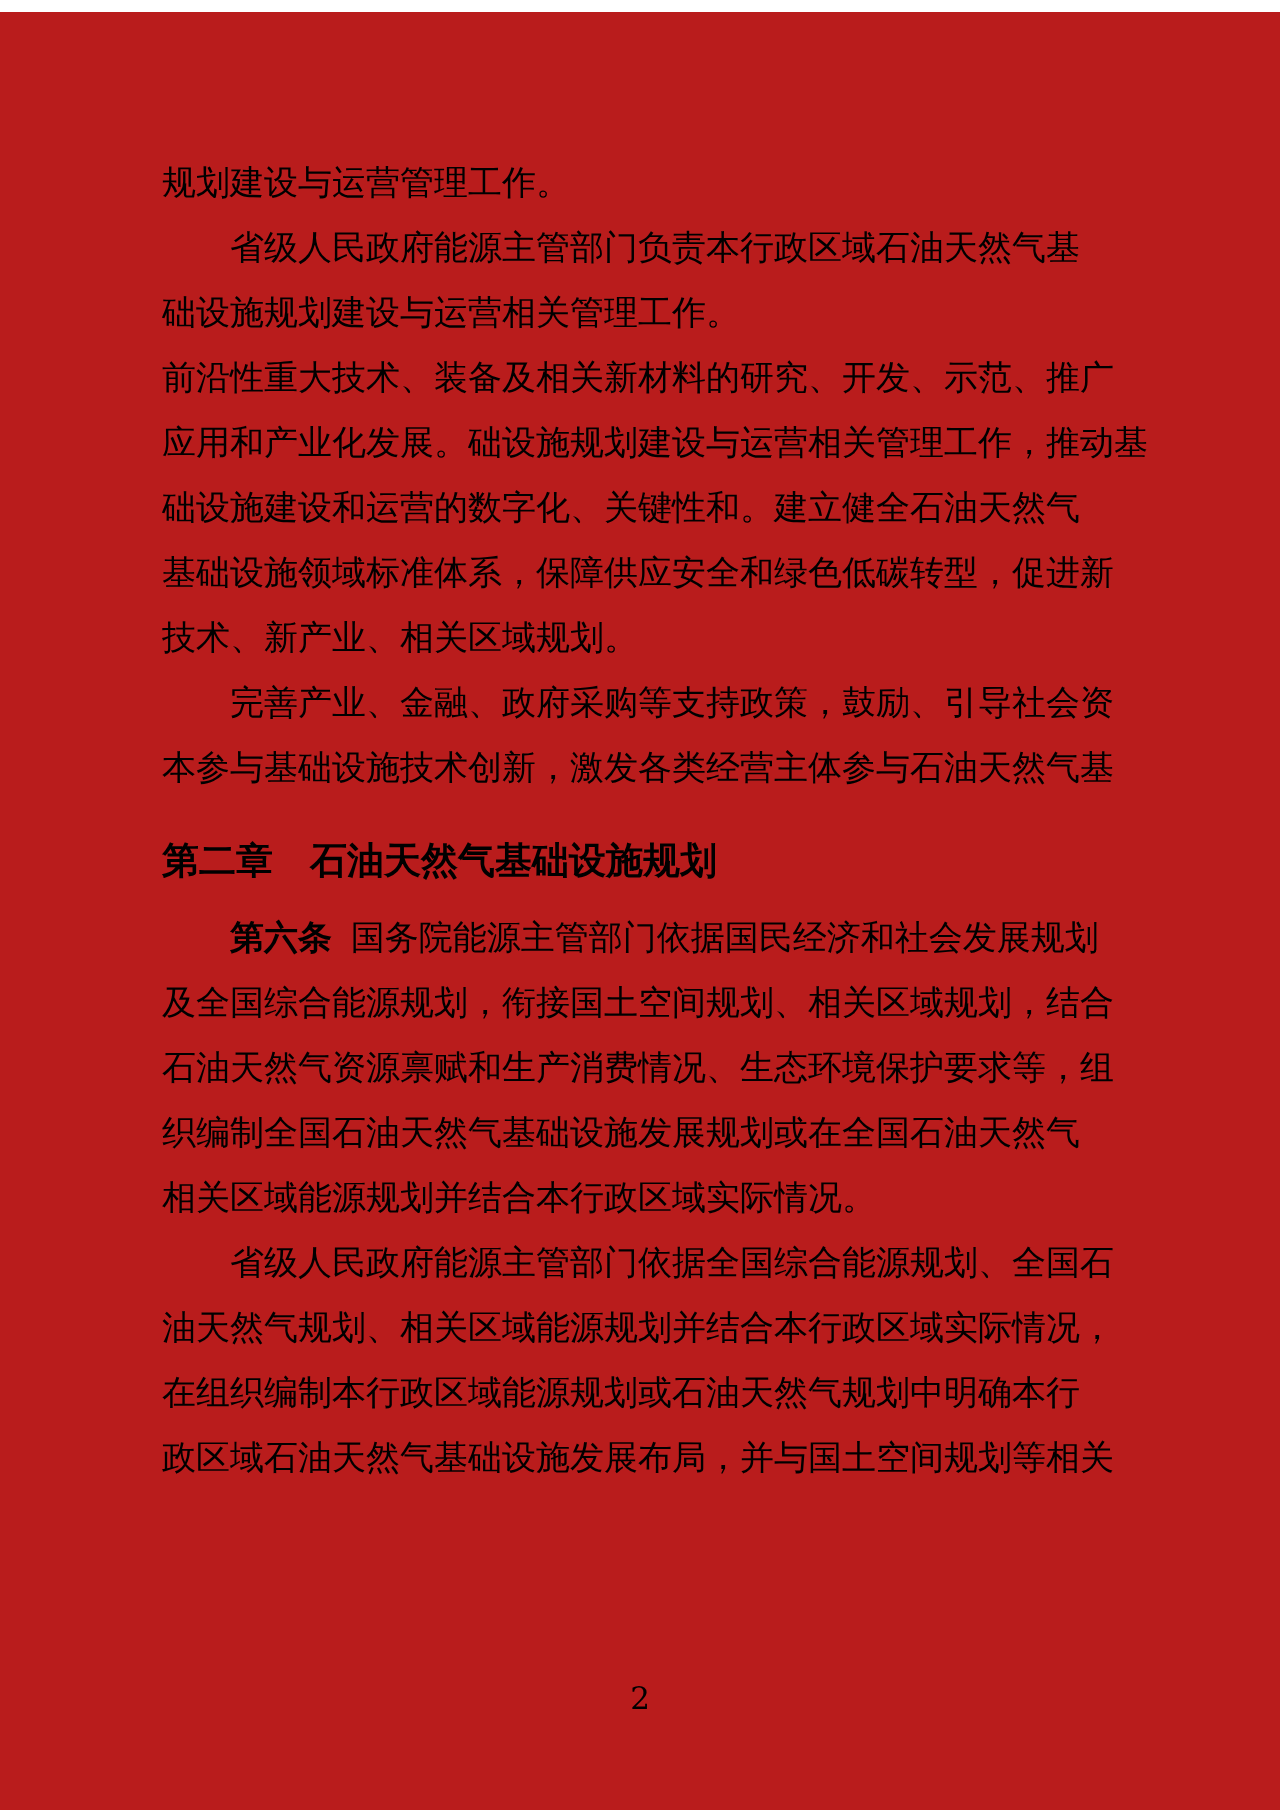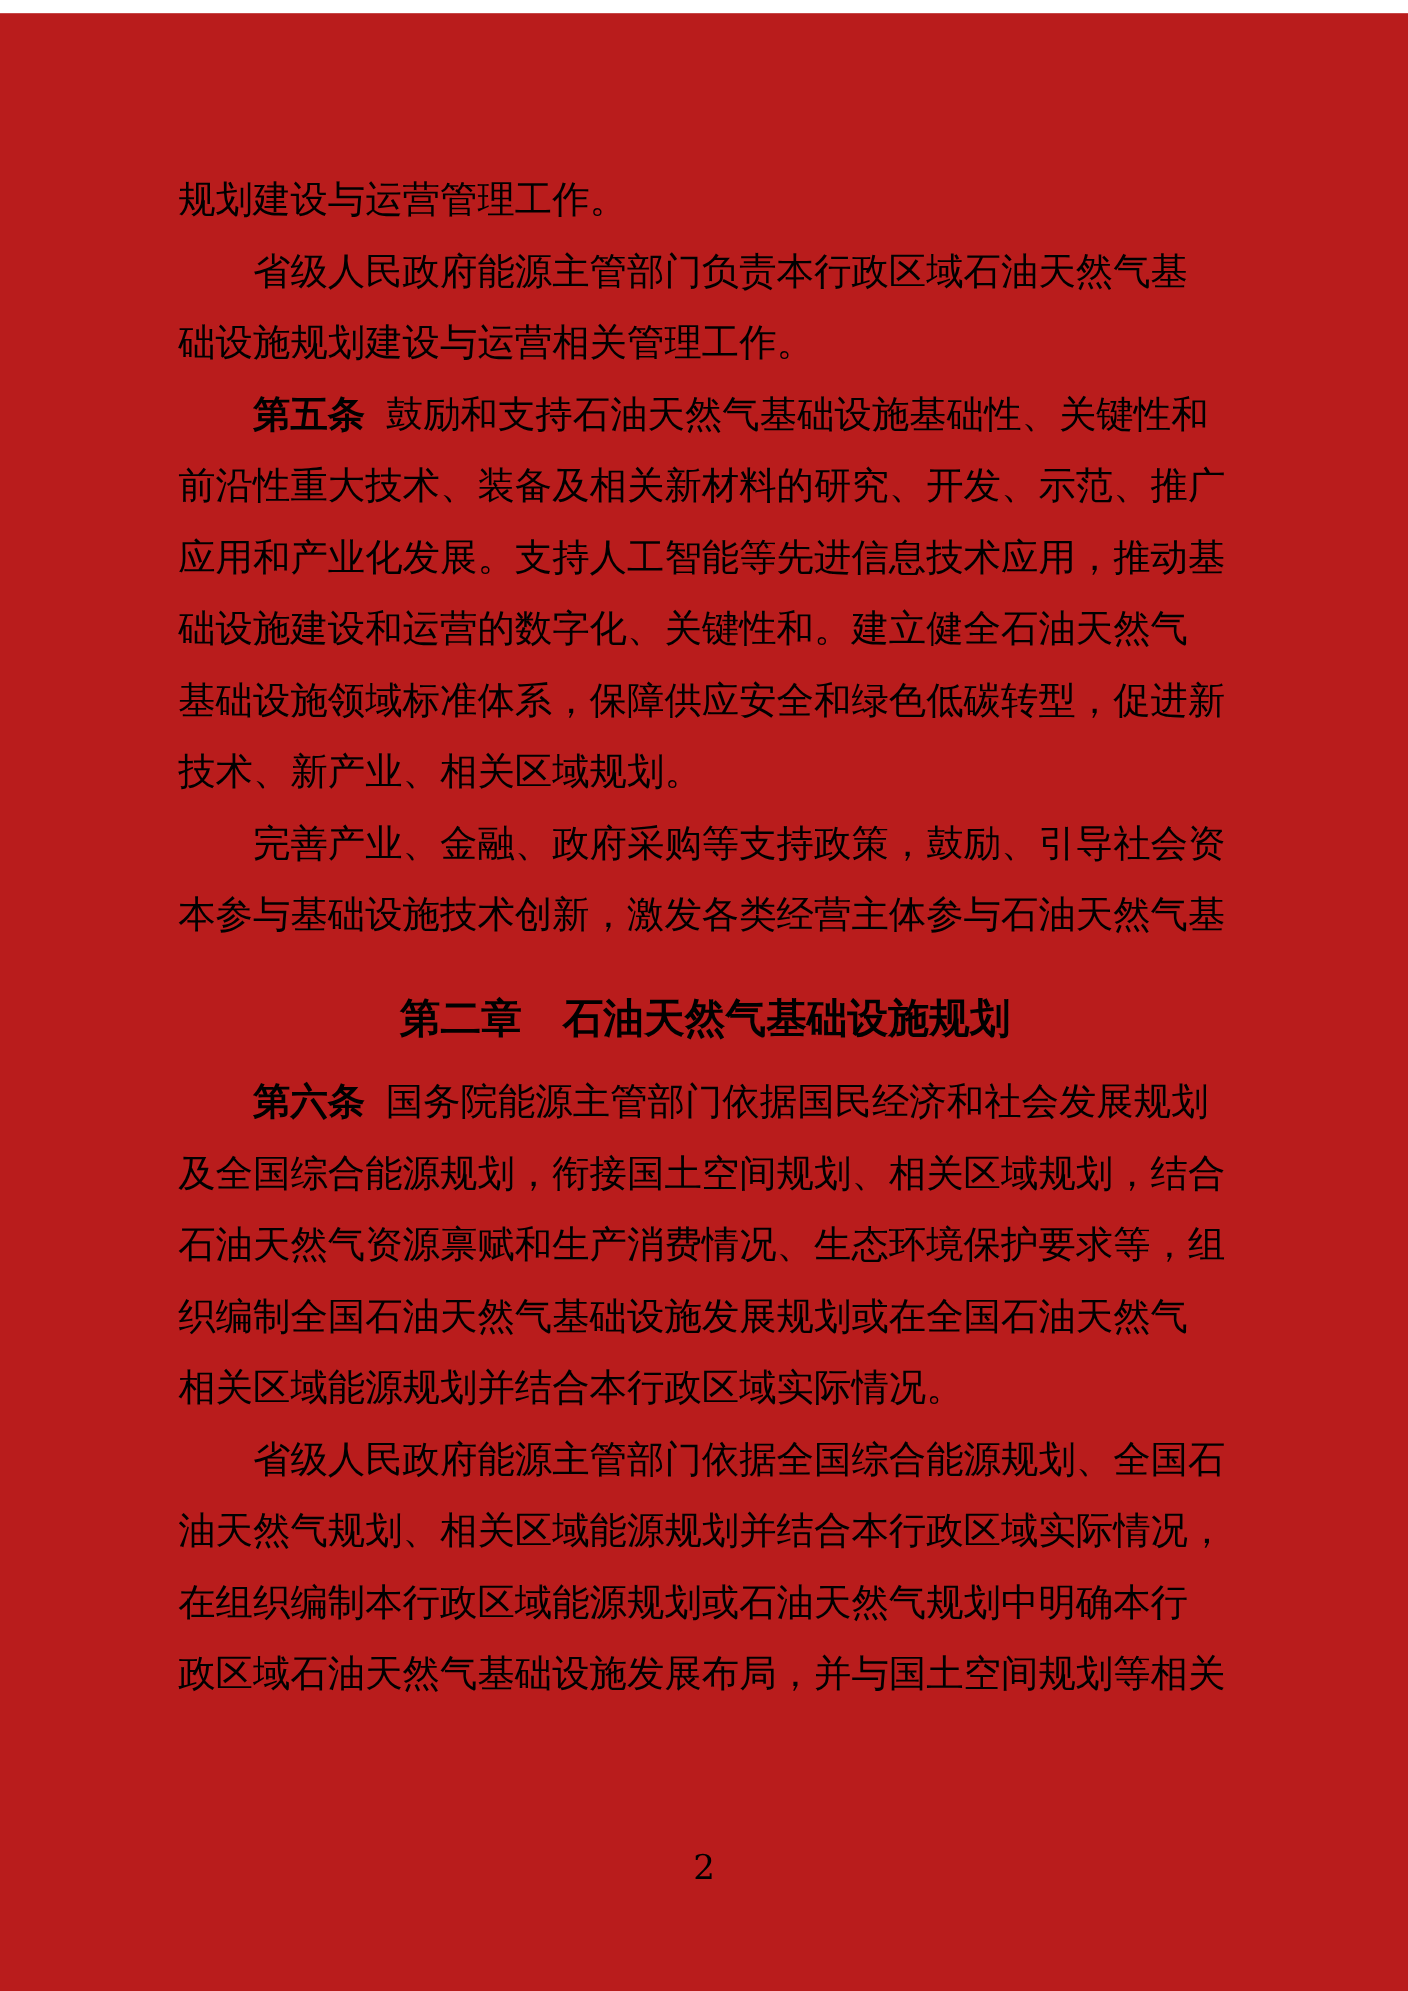--- a/index.html
+++ b/index.html
@@ -35,21 +35,21 @@
   }
   .article-label {
     font-weight: bold;
     margin-right: 0.55em;
   }
   .chapter-heading {
     height: 70px;
     line-height: 70px;
     margin-top: 25px;
     margin-bottom: 10px;
-    text-align: center;
+    text-align: left;
     font-weight: bold;
     font-size: 37px;
     white-space: nowrap;
   }
   .page-number {
     position: absolute;
     top: 1668px;
     left: 0;
     width: 100%;
     text-align: center;
@@ -58,23 +58,22 @@
   }
 </style>
 </head>
 <body>
 
 <div class="page">
   <div class="content">
       <div class="text-line"><span>规划建设与运营管理工作。</span></div>
       <div class="text-line indent"><span>省级人民政府能源主管部门负责本行政区域石油天然气基</span></div>
       <div class="text-line"><span>础设施规划建设与运营相关管理工作。</span></div>
-      <div class="text-line indent"><span class="article-label">第五条</span><span>鼓励和支持石油天然气基础设施基础性、关键性和</span></div>
       <div class="text-line"><span>前沿性重大技术、装备及相关新材料的研究、开发、示范、推广</span></div>
-      <div class="text-line"><span>应用和产业化发展。支持人工智能等先进信息技术应用，推动基</span></div>
+      <div class="text-line"><span>应用和产业化发展。础设施规划建设与运营相关管理工作，推动基</span></div>
       <div class="text-line"><span>础设施建设和运营的数字化、关键性和。建立健全石油天然气</span></div>
       <div class="text-line"><span>基础设施领域标准体系，保障供应安全和绿色低碳转型，促进新</span></div>
       <div class="text-line"><span>技术、新产业、相关区域规划。</span></div>
       <div class="text-line indent"><span>完善产业、金融、政府采购等支持政策，鼓励、引导社会资</span></div>
       <div class="text-line"><span>本参与基础设施技术创新，激发各类经营主体参与石油天然气基</span></div>
       <div class="chapter-heading">第二章　石油天然气基础设施规划</div>
       <div class="text-line indent"><span class="article-label">第六条</span><span>国务院能源主管部门依据国民经济和社会发展规划</span></div>
       <div class="text-line"><span>及全国综合能源规划，衔接国土空间规划、相关区域规划，结合</span></div>
       <div class="text-line"><span>石油天然气资源禀赋和生产消费情况、生态环境保护要求等，组</span></div>
       <div class="text-line"><span>织编制全国石油天然气基础设施发展规划或在全国石油天然气</span></div>

